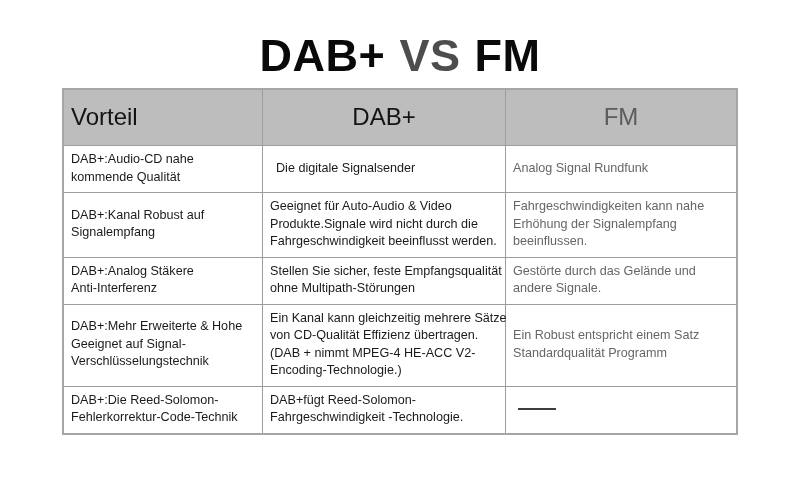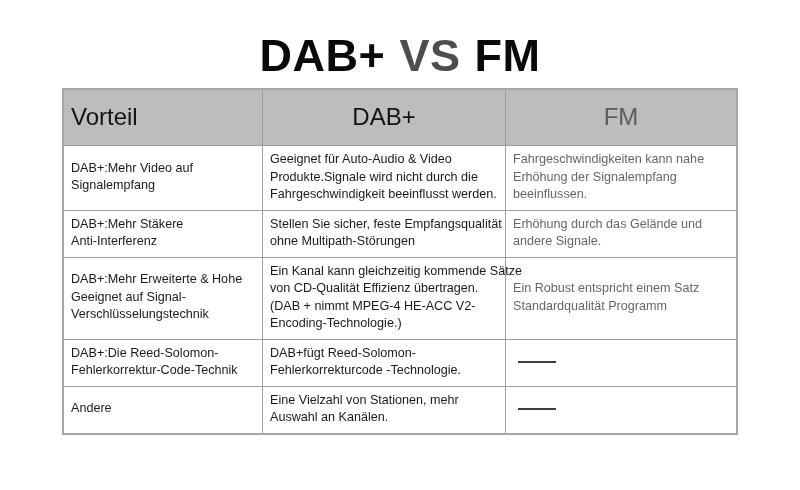--- a/index.html
+++ b/index.html
@@ -149,83 +149,85 @@
       <thead>
         <tr>
           <th class="h-vorteil">Vorteil</th>
           <th class="h-dab">DAB+</th>
           <th class="h-fm">FM</th>
         </tr>
       </thead>
       <tbody id="table-body">
           <tr>
             <td class="col-adv">
-              <span class="cell-line">DAB+:Mehr Video auf</span>
+              <span class="cell-line">DAB+:Audio-CD nahe</span>
+              <span class="cell-line">kommende Qualität</span>
+            </td>
+            <td class="col-dab indent-first">
+              <span class="cell-line">Die digitale Signalsender</span>
+            </td>
+            <td class="col-fm">
+              <span class="cell-line">Analog Signal Rundfunk</span>
+            </td>
+          </tr>
+          <tr>
+            <td class="col-adv">
+              <span class="cell-line">DAB+:Kanal Robust auf</span>
               <span class="cell-line">Signalempfang</span>
             </td>
             <td class="col-dab">
               <span class="cell-line">Geeignet für Auto-Audio &amp; Video</span>
               <span class="cell-line">Produkte.Signale wird nicht durch die</span>
               <span class="cell-line">Fahrgeschwindigkeit beeinflusst werden.</span>
             </td>
             <td class="col-fm">
               <span class="cell-line">Fahrgeschwindigkeiten kann nahe</span>
               <span class="cell-line">Erhöhung der Signalempfang</span>
               <span class="cell-line">beeinflussen.</span>
             </td>
           </tr>
           <tr>
             <td class="col-adv">
-              <span class="cell-line">DAB+:Mehr Stäkere</span>
+              <span class="cell-line">DAB+:Analog Stäkere</span>
               <span class="cell-line">Anti-Interferenz</span>
             </td>
             <td class="col-dab">
               <span class="cell-line">Stellen Sie sicher, feste Empfangsqualität</span>
               <span class="cell-line">ohne Multipath-Störungen</span>
             </td>
             <td class="col-fm">
-              <span class="cell-line">Erhöhung durch das Gelände und</span>
+              <span class="cell-line">Gestörte durch das Gelände und</span>
               <span class="cell-line">andere Signale.</span>
             </td>
           </tr>
           <tr>
             <td class="col-adv">
               <span class="cell-line">DAB+:Mehr Erweiterte &amp; Hohe</span>
               <span class="cell-line">Geeignet auf Signal-</span>
               <span class="cell-line">Verschlüsselungstechnik</span>
             </td>
             <td class="col-dab">
-              <span class="cell-line">Ein Kanal kann gleichzeitig kommende Sätze</span>
+              <span class="cell-line">Ein Kanal kann gleichzeitig mehrere Sätze</span>
               <span class="cell-line">von CD-Qualität Effizienz übertragen.</span>
               <span class="cell-line">(DAB + nimmt MPEG-4 HE-ACC V2-</span>
               <span class="cell-line">Encoding-Technologie.)</span>
             </td>
             <td class="col-fm">
               <span class="cell-line">Ein Robust entspricht einem Satz</span>
               <span class="cell-line">Standardqualität Programm</span>
             </td>
           </tr>
           <tr>
             <td class="col-adv">
               <span class="cell-line">DAB+:Die Reed-Solomon-</span>
               <span class="cell-line">Fehlerkorrektur-Code-Technik</span>
             </td>
             <td class="col-dab">
               <span class="cell-line">DAB+fügt Reed-Solomon-</span>
-              <span class="cell-line">Fehlerkorrekturcode -Technologie.</span>
-            </td>
-            <td class="col-fm"><span class="dash-mark"></span></td>
-          </tr>
-          <tr>
-            <td class="col-adv">
-              <span class="cell-line">Andere</span>
-            </td>
-            <td class="col-dab">
-              <span class="cell-line">Eine Vielzahl von Stationen, mehr</span>
-              <span class="cell-line">Auswahl an Kanälen.</span>
+              <span class="cell-line">Fahrgeschwindigkeit -Technologie.</span>
             </td>
             <td class="col-fm"><span class="dash-mark"></span></td>
           </tr>
         </tbody>
     </table>
   </div>
 
 </div>
 
 </body></html>

